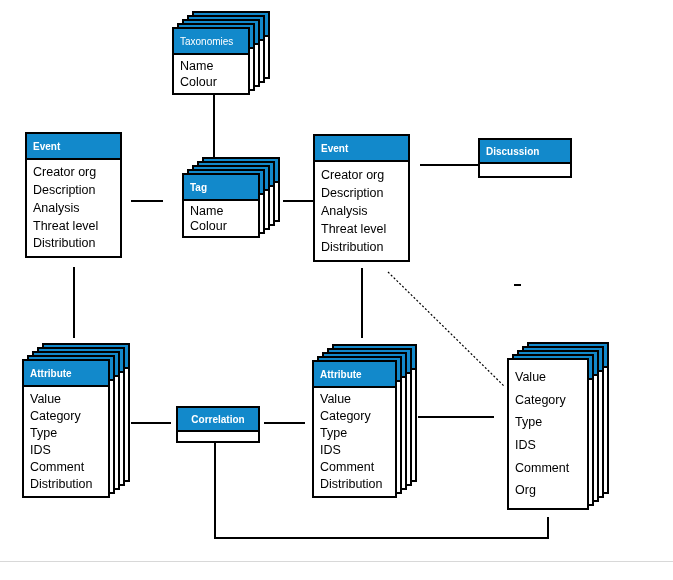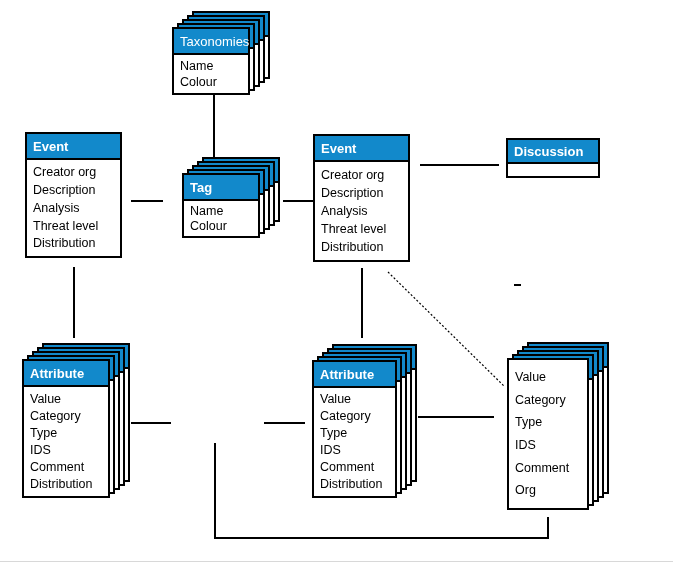--- a/index.html
+++ b/index.html
@@ -6,21 +6,21 @@
   html,body { background:#ffffff; font-family:"Liberation Sans", sans-serif; }
   .canvas { position:relative; width:673px; height:580px; background:#fff; overflow:hidden; }
 
   .entity { position:absolute; }
   .layer { position:absolute; width:100%; height:100%; background:#fff; border:2px solid #000; }
   .layer-top { height:24px; background:var(--blue,#1289CB); border-bottom:2px solid #000; }
 
   .card { position:absolute; left:0; top:0; width:100%; height:100%;
           background:#fff; border:2px solid #000; display:flex; flex-direction:column; }
   .card-header { flex:0 0 26px; background:var(--blue,#1289CB); color:#fff;
-                 font-weight:700; font-size:13px; border-bottom:2px solid #000;
+                 font-weight:700; font-size:10px; border-bottom:2px solid #000;
                  display:flex; align-items:center; padding-left:6px; white-space:nowrap; }
   .card-header.regular { font-weight:400; }
   .card-header.center { justify-content:center; padding-left:0; }
   .card-header.h24 { flex:0 0 24px; }
   .rows { flex:1 1 auto; display:flex; flex-direction:column;
           justify-content:space-evenly; padding:1px 2px 1px 6px; }
   .row { font-size:12.5px; color:#000; white-space:nowrap; line-height:1; }
   .body-empty { flex:1 1 auto; background:#fff; }
 
   .h-line, .v-line, .stray { position:absolute; background:#000; }
@@ -116,21 +116,21 @@
       <div class="rows">
         <div class="row">Creator org</div>
         <div class="row">Description</div>
         <div class="row">Analysis</div>
         <div class="row">Threat level</div>
         <div class="row">Distribution</div>
       </div>
     </div>
   </div>
 
-  <div class="entity" style="left:506px;top:138px;width:94px;height:40px">
+  <div class="entity" style="left:478px;top:138px;width:94px;height:40px">
     <div class="card">
       <div class="card-header h24">Discussion</div>
       <div class="body-empty"></div>
     </div>
   </div>
 
   <div class="entity" style="left:22px;top:359px;width:88px;height:139px">
     <div class="layer" style="left:20px;top:-16px">
         <div class="layer-top"></div>
       </div>
@@ -149,20 +149,26 @@
         <div class="row">Value</div>
         <div class="row">Category</div>
         <div class="row">Type</div>
         <div class="row">IDS</div>
         <div class="row">Comment</div>
         <div class="row">Distribution</div>
       </div>
     </div>
   </div>
 
+  <div class="entity" style="left:176px;top:406px;width:84px;height:37px">
+    <div class="card">
+      <div class="card-header h24 center">Correlation</div>
+      <div class="body-empty"></div>
+    </div>
+  </div>
 
   <div class="entity" style="left:312px;top:360px;width:85px;height:138px">
     <div class="layer" style="left:20px;top:-16px">
         <div class="layer-top"></div>
       </div>
     <div class="layer" style="left:15px;top:-12px">
         <div class="layer-top"></div>
       </div>
     <div class="layer" style="left:10px;top:-8px">
         <div class="layer-top"></div>

